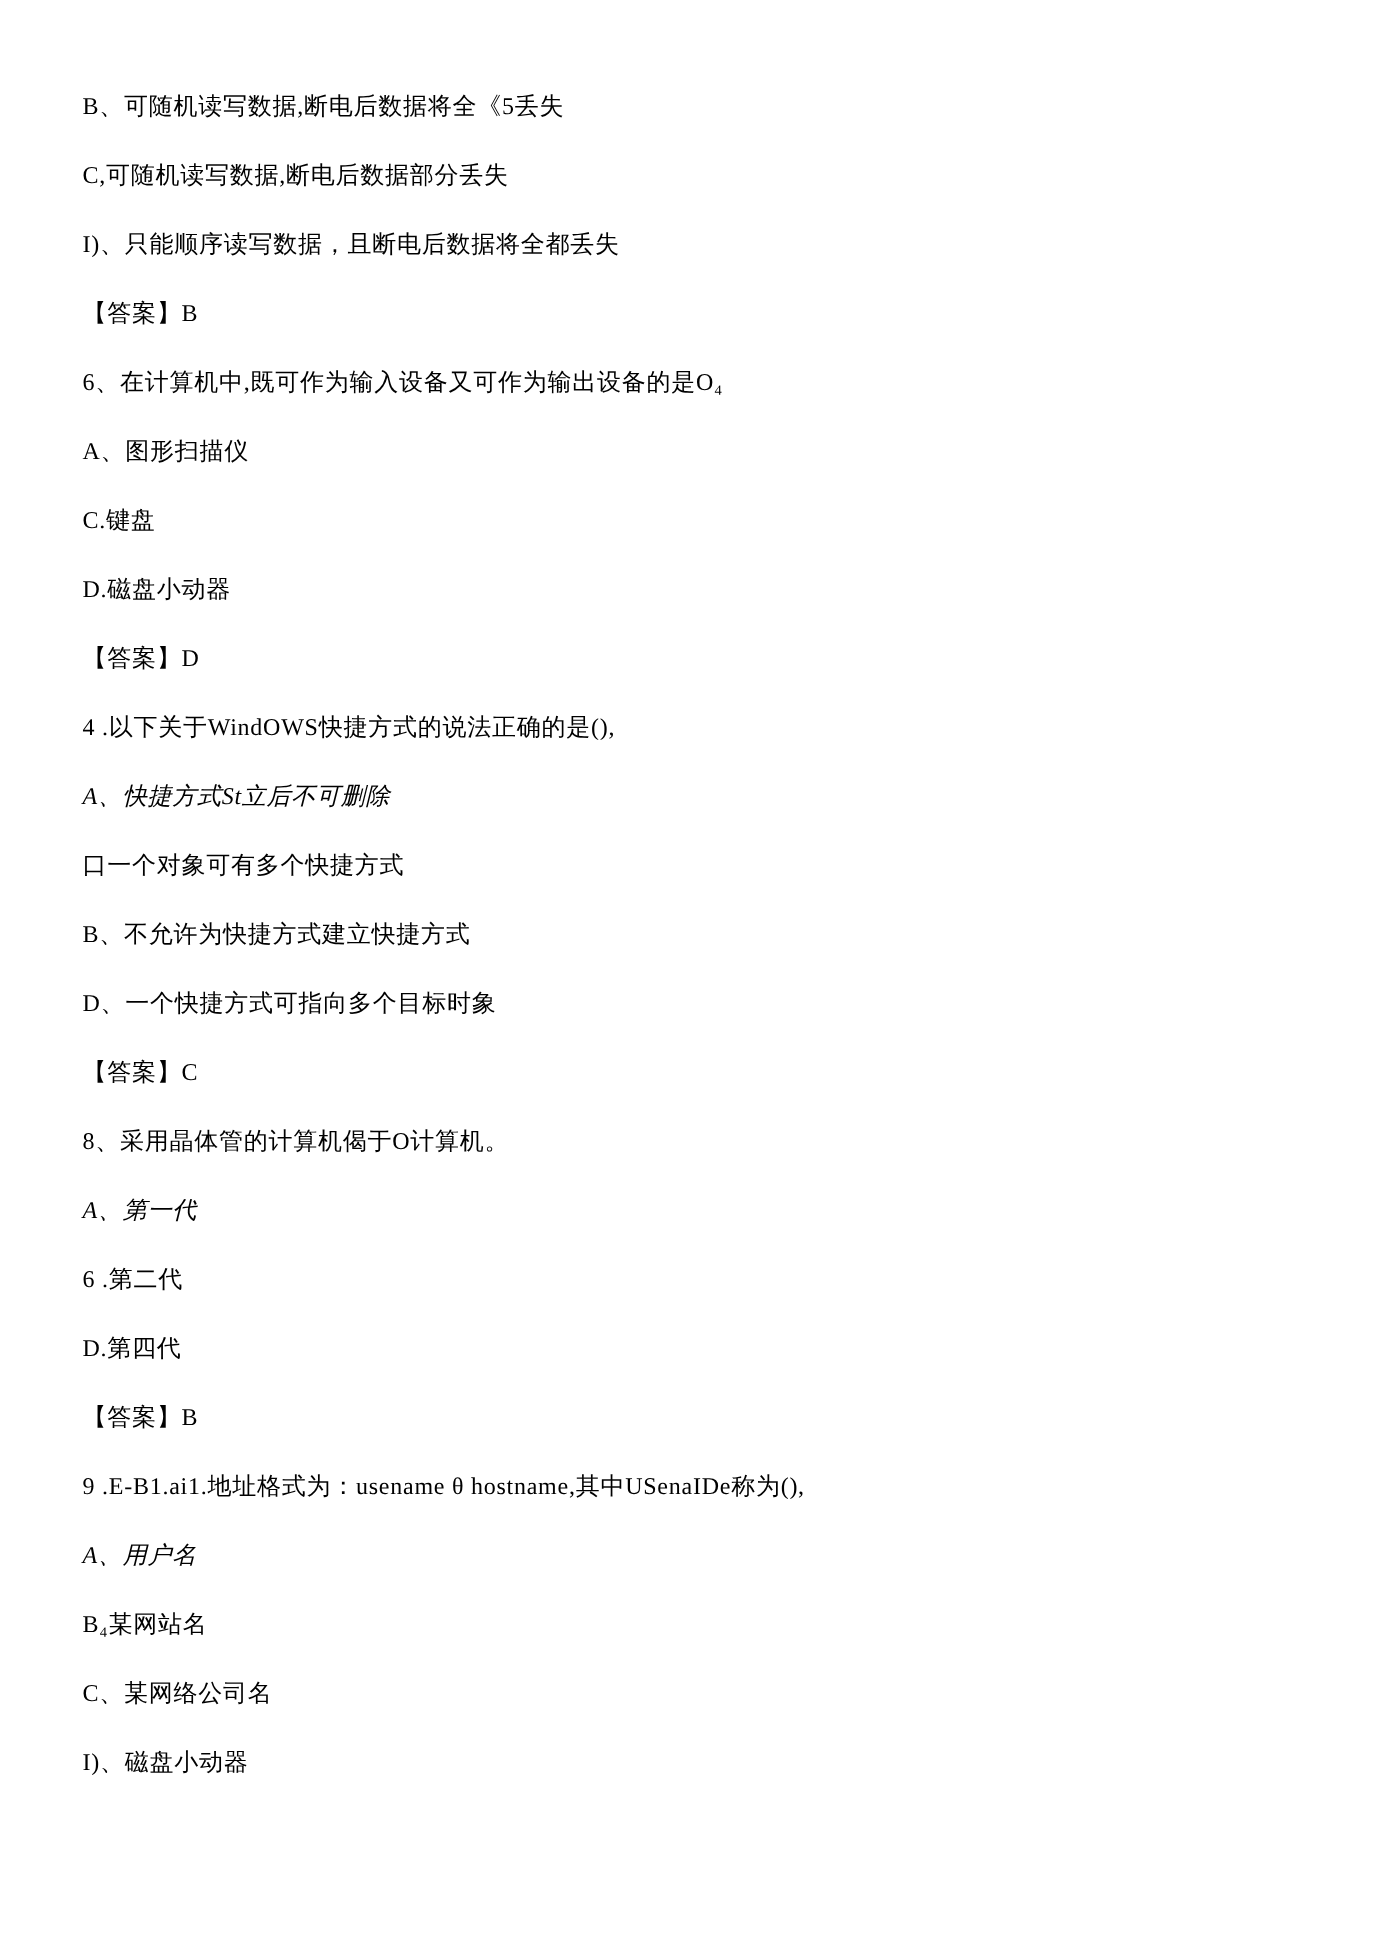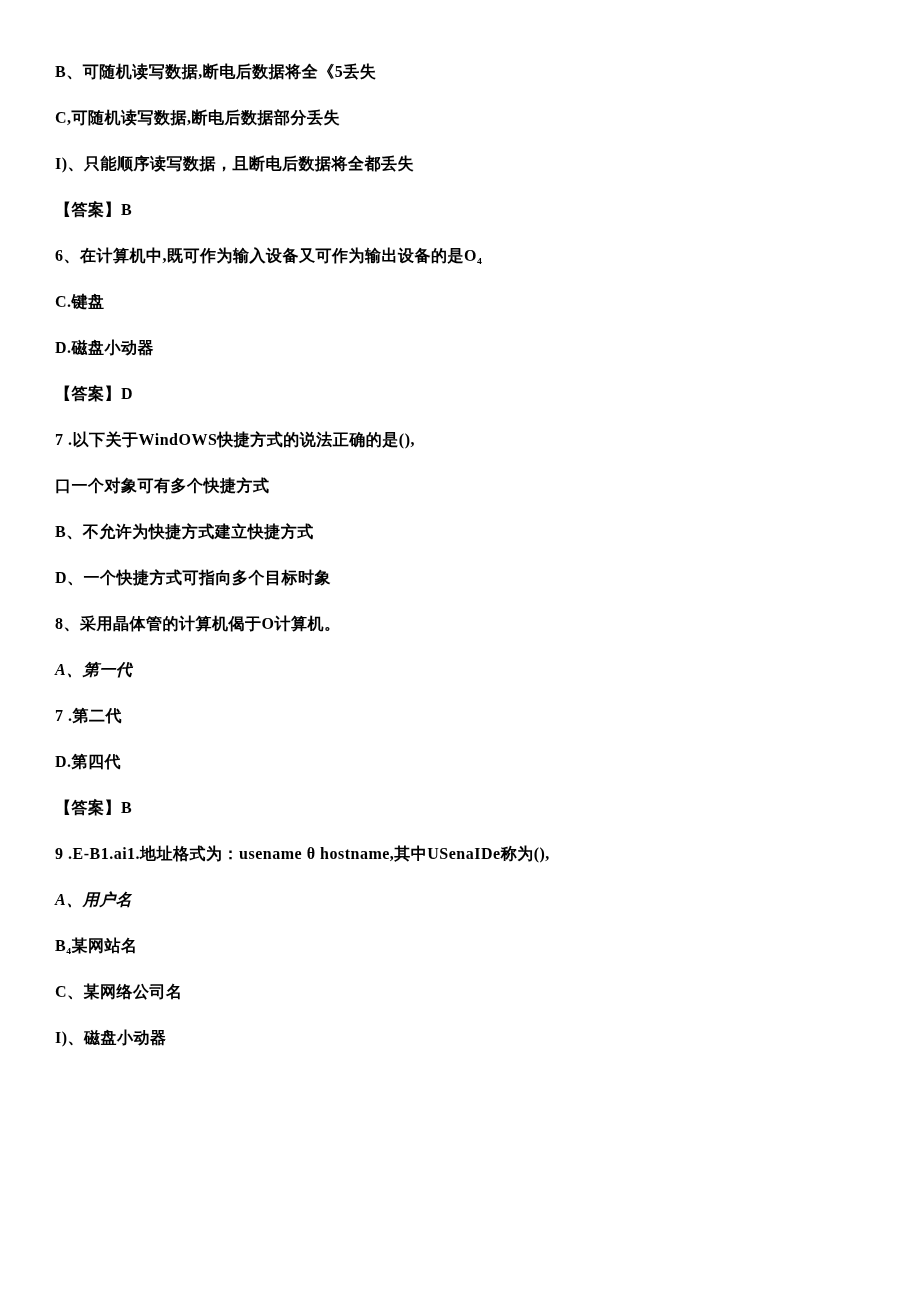--- a/index.html
+++ b/index.html
@@ -11,45 +11,47 @@
       color: #000;
       background: #fff;
       width: 920px;
     }
     .page {
       padding: 60px 55px 60px 55px;
     }
     .line {
       margin-bottom: 22px;
       letter-spacing: 0.5px;
-      font-weight: bold;
     }
     .italic {
       font-style: italic;
     }
   </style>
 </head>
 <body>
 
 <div class="page">
   <div class="line">B、可随机读写数据,断电后数据将全《5丢失</div>
   <div class="line">C,可随机读写数据,断电后数据部分丢失</div>
   <div class="line">I)、只能顺序读写数据，且断电后数据将全都丢失</div>
   <div class="line">【答案】B</div>
   <div class="line">6、在计算机中,既可作为输入设备又可作为输出设备的是O₄</div>
+  <div class="line">A、图形扫描仪</div>
   <div class="line">C.键盘</div>
   <div class="line">D.磁盘小动器</div>
   <div class="line">【答案】D</div>
-  <div class="line">7 .以下关于WindOWS快捷方式的说法正确的是(),</div>
+  <div class="line">4 .以下关于WindOWS快捷方式的说法正确的是(),</div>
+  <div class="line italic">A、快捷方式St立后不可删除</div>
   <div class="line">口一个对象可有多个快捷方式</div>
   <div class="line">B、不允许为快捷方式建立快捷方式</div>
   <div class="line">D、一个快捷方式可指向多个目标时象</div>
+  <div class="line">【答案】C</div>
   <div class="line">8、采用晶体管的计算机偈于O计算机。</div>
   <div class="line italic">A、第一代</div>
-  <div class="line">7 .第二代</div>
+  <div class="line">6 .第二代</div>
   <div class="line">D.第四代</div>
   <div class="line">【答案】B</div>
   <div class="line">9 .E-B1.ai1.地址格式为：usename θ hostname,其中USenaIDe称为(),</div>
   <div class="line italic">A、用户名</div>
   <div class="line">B₄某网站名</div>
   <div class="line">C、某网络公司名</div>
   <div class="line">I)、磁盘小动器</div>
 
 </div>
 

